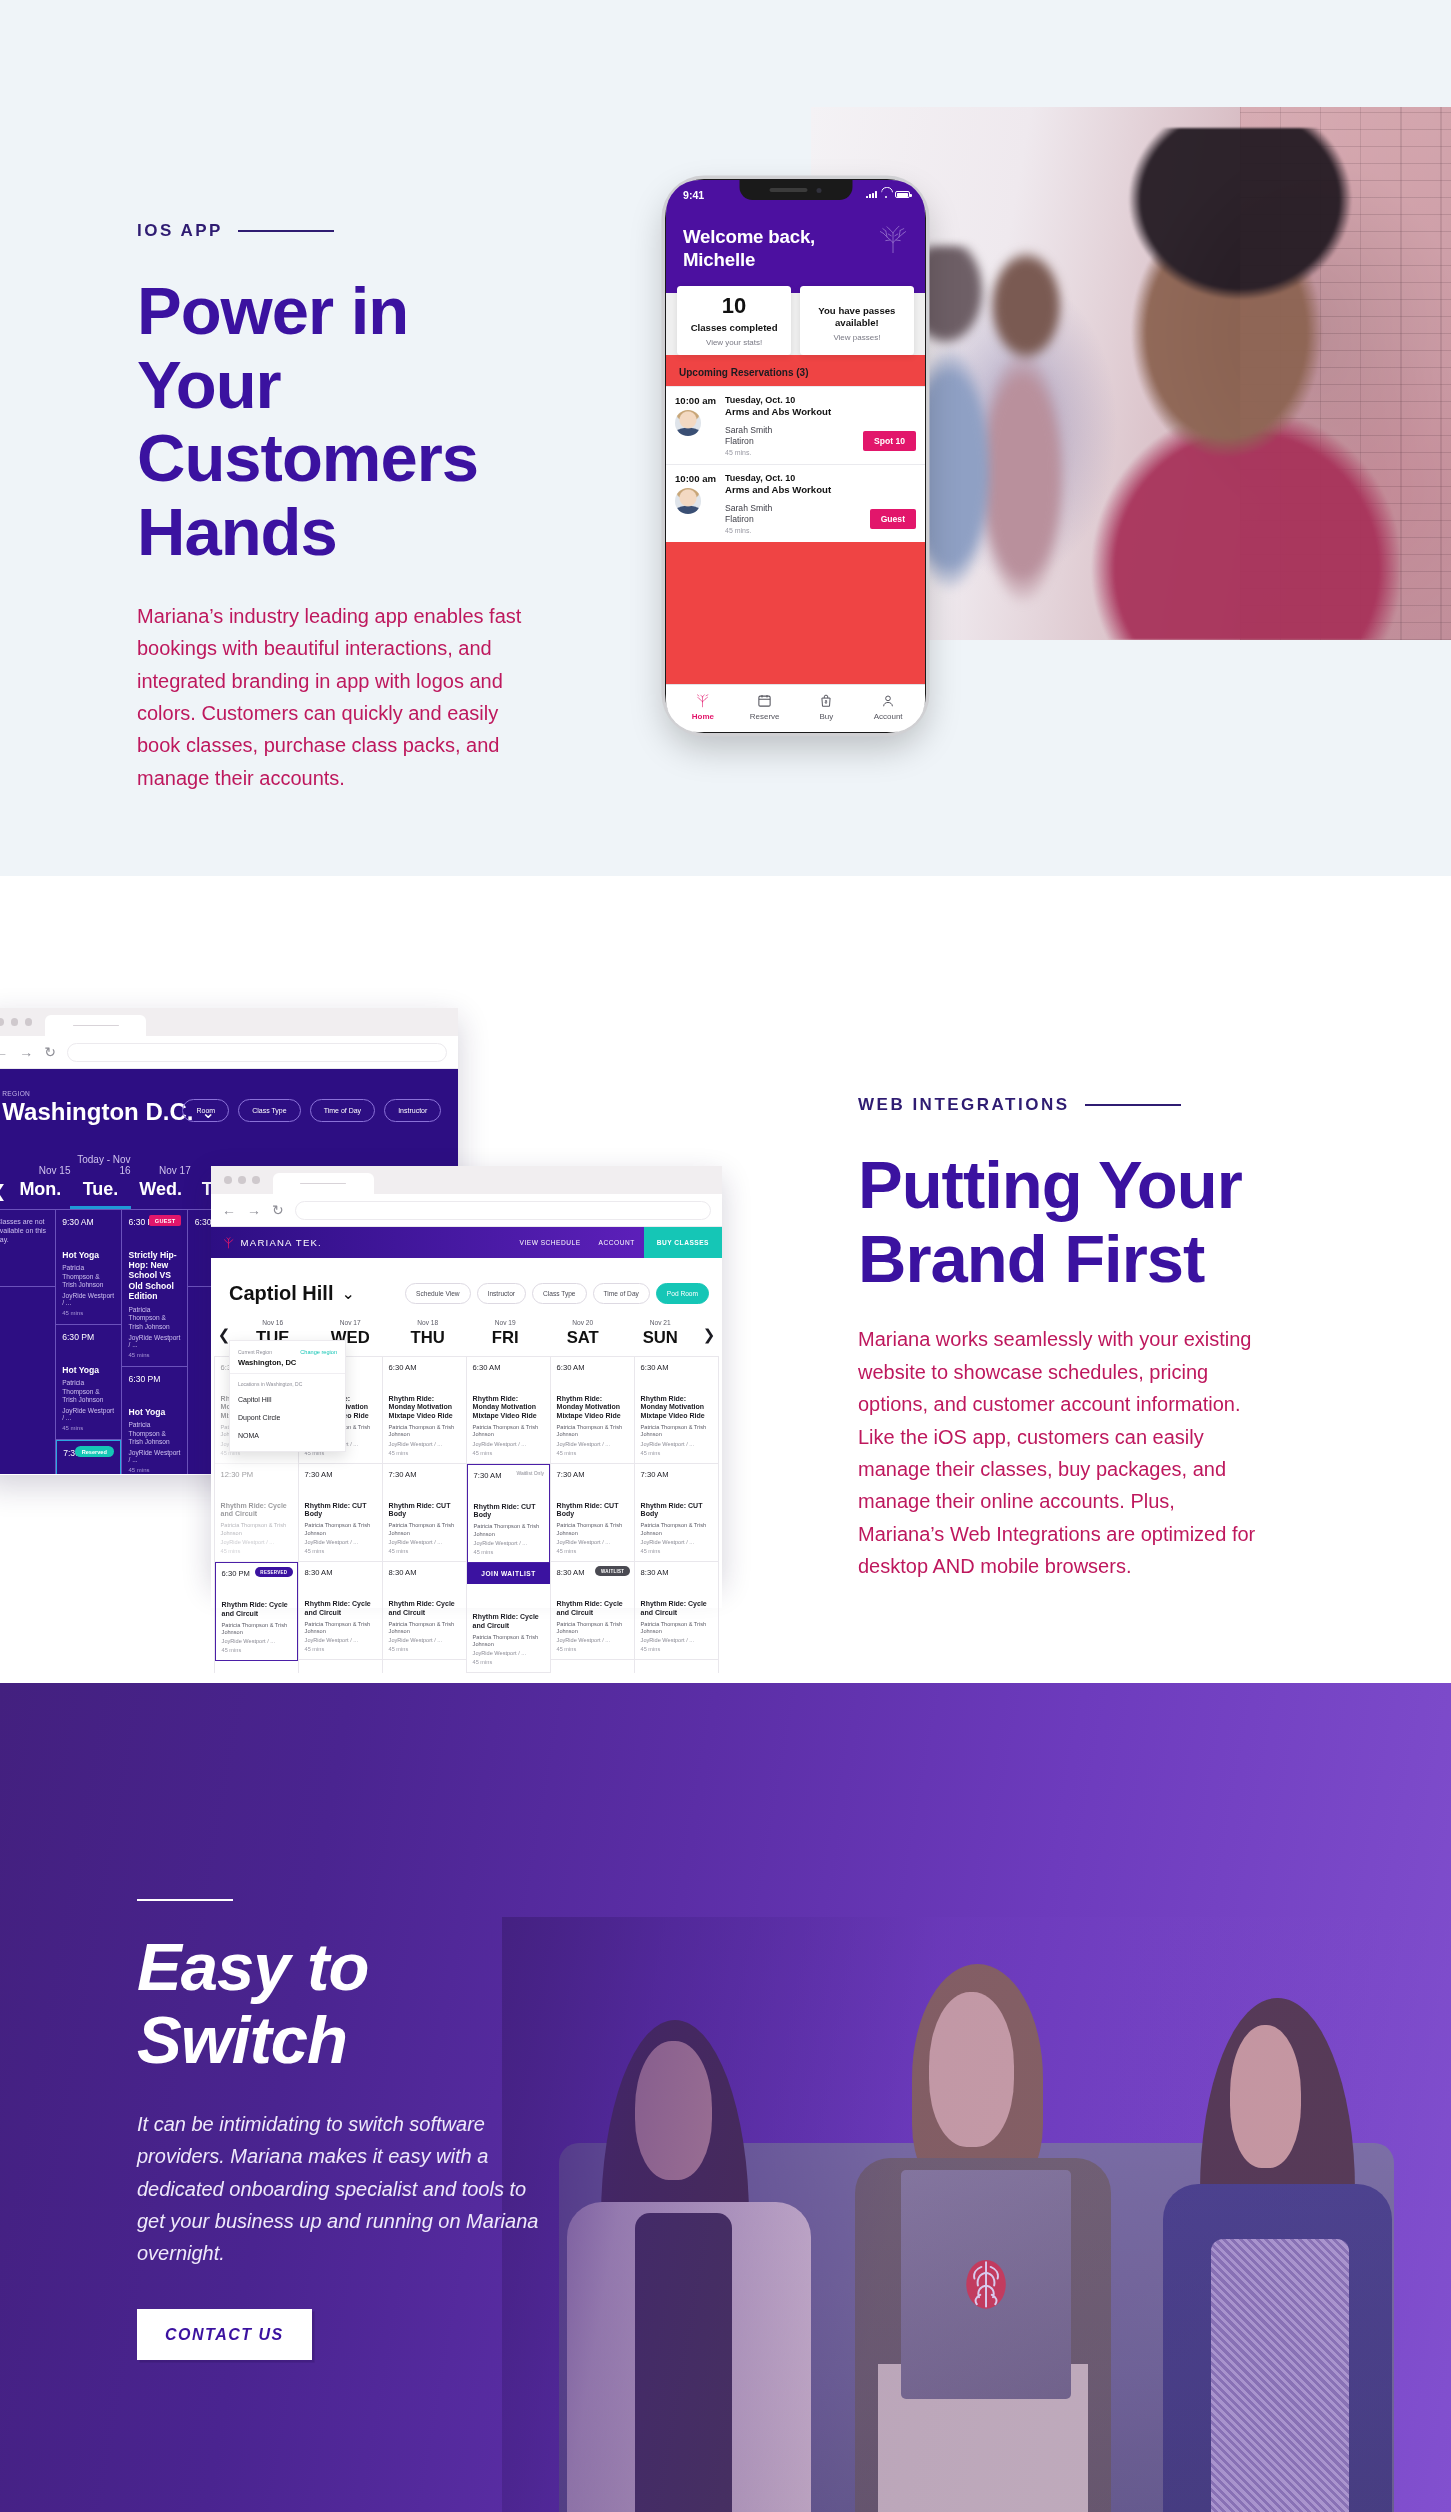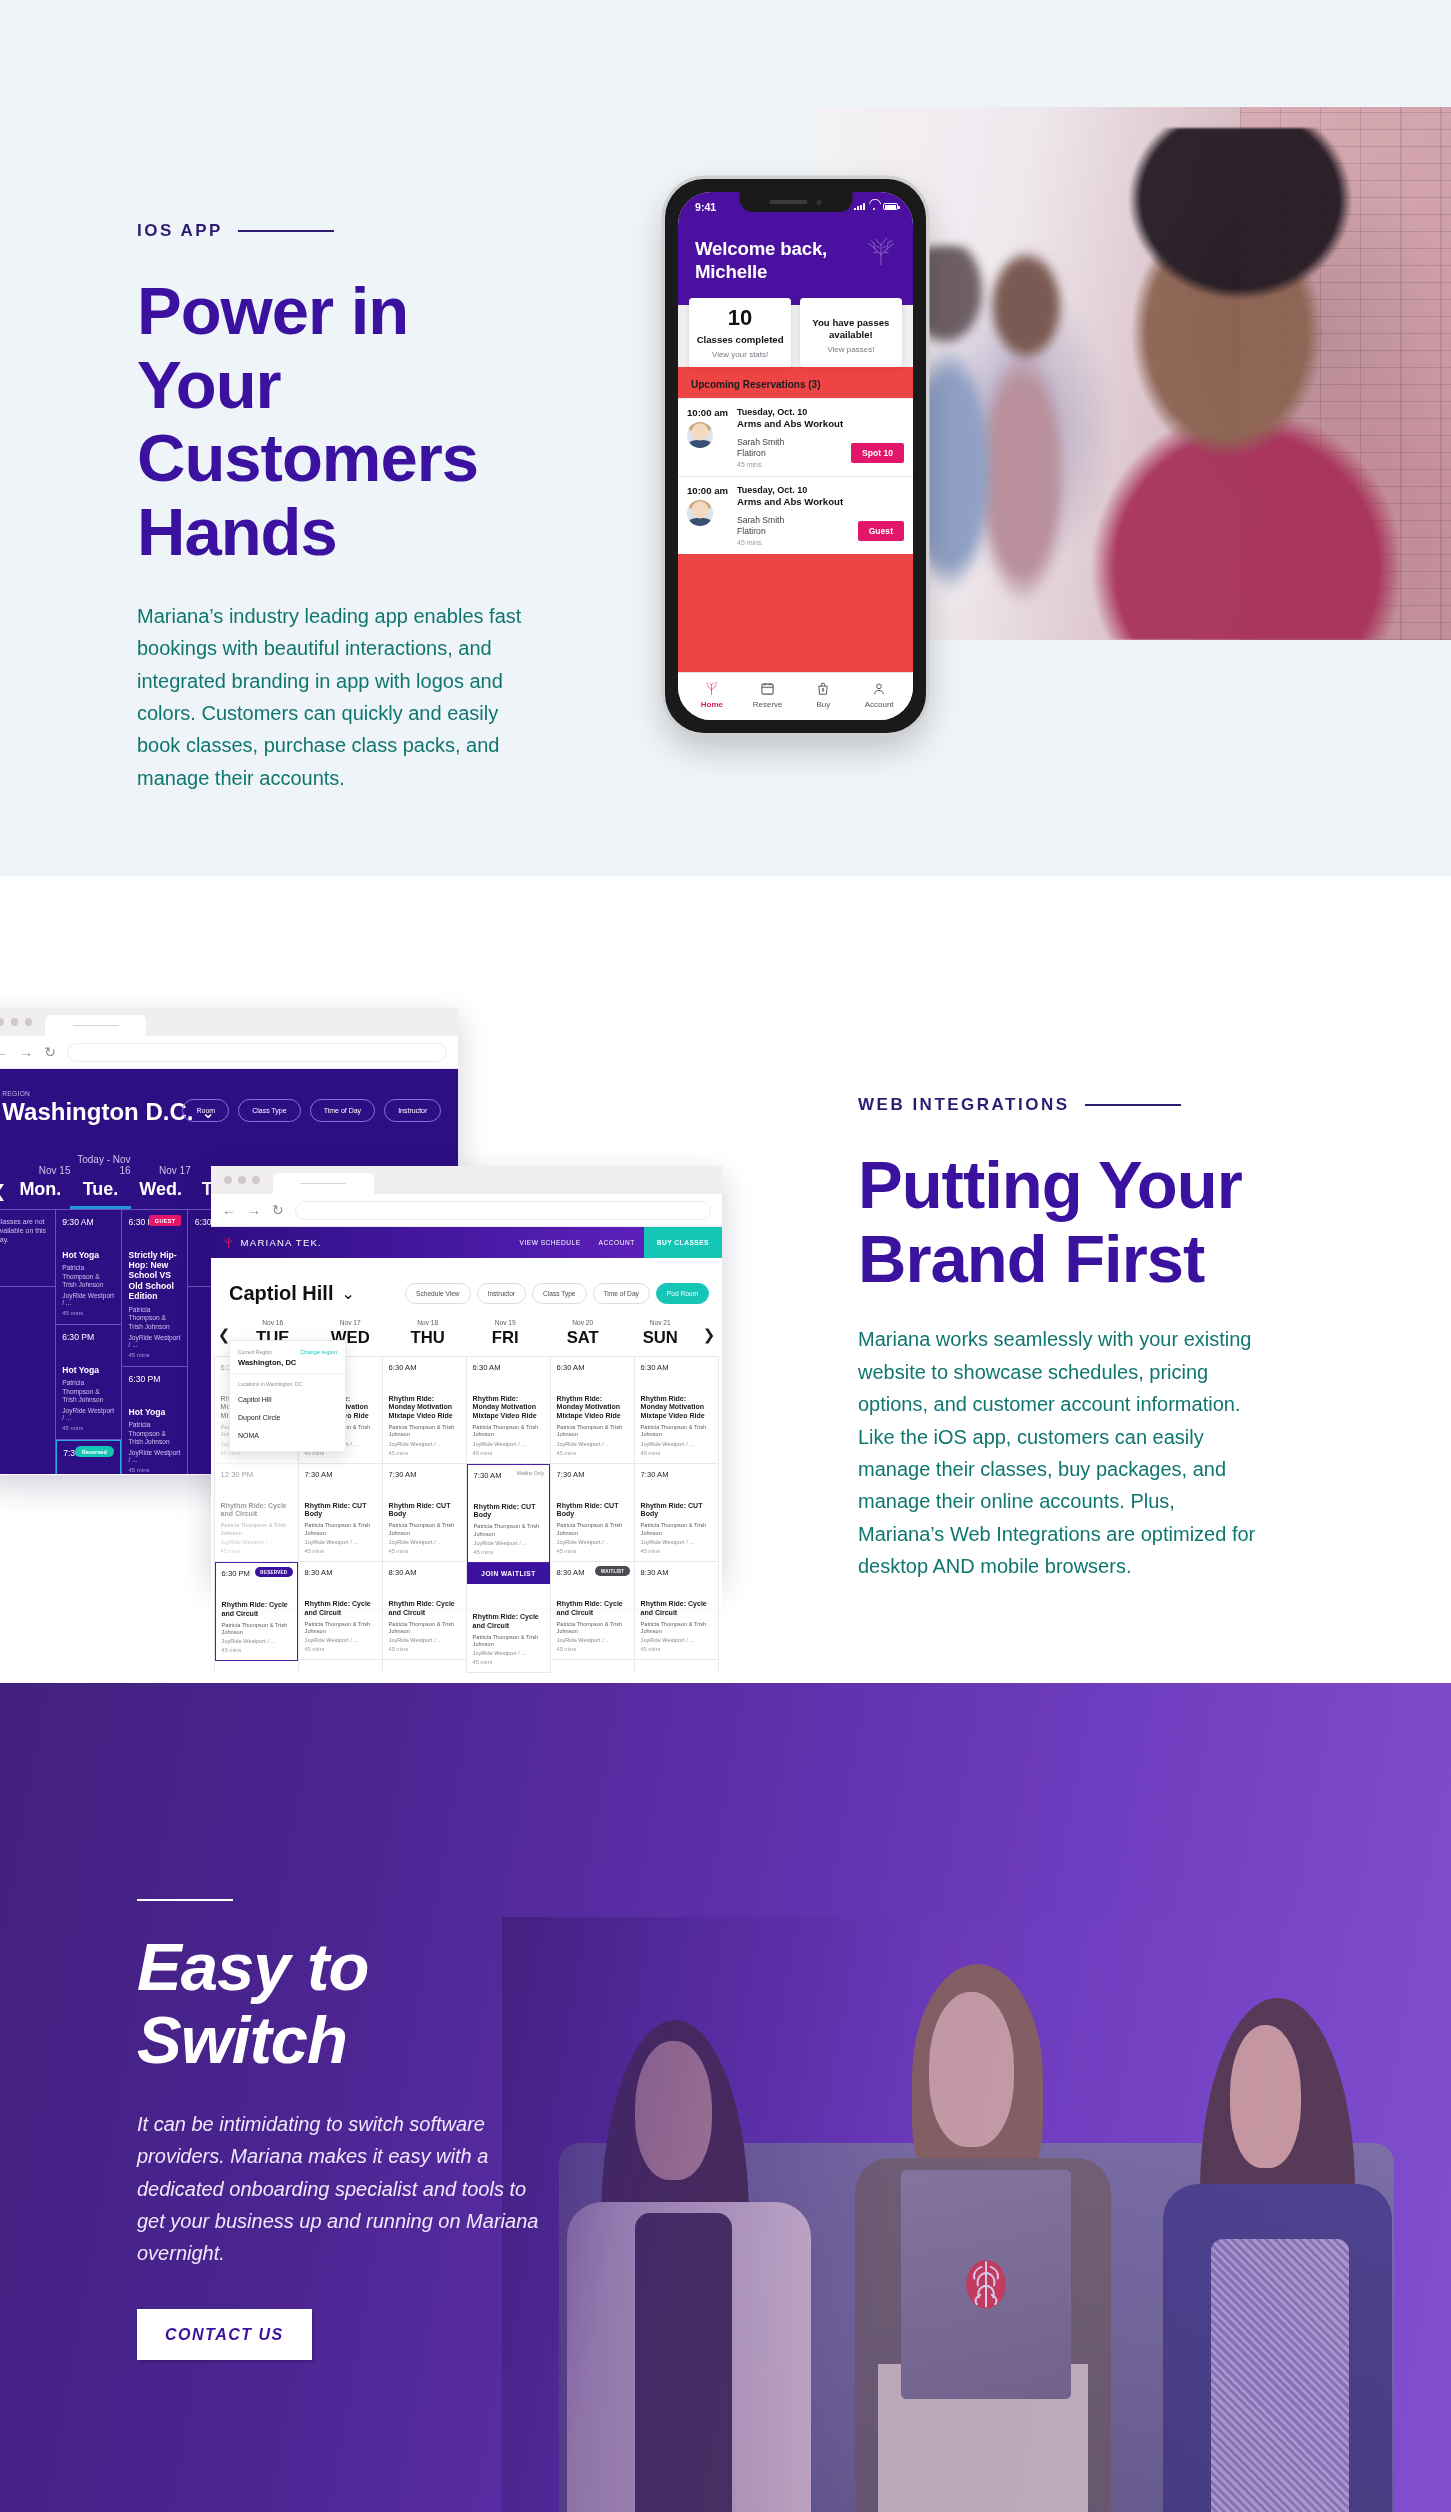--- a/index.html
+++ b/index.html
@@ -31,21 +31,21 @@
     font-size: 67px;
     line-height: 1.10;
     font-weight: 800;
     color: #3b12a0;
     letter-spacing: -1px;
     margin-top: 33px;
   }
   .body-copy {
     font-size: 20px;
     line-height: 1.62;
-    color: #0f766e;
+    color: #be185d;
     font-weight: 400;
   }
   .ios-text {
     position: absolute;
     left: 137px; top: 221px;
     width: 404px;
   }
   .ios-text .body-copy { margin-top: 31px; }
 
   
@@ -92,21 +92,21 @@
   }
 
   
   .phone {
     position: absolute;
     left: 665px; top: 179px;
     width: 261px; height: 554px;
     background: #1a1a1a;
     border-radius: 39px;
     box-shadow: 0 0 0 3.5px #d0d0d3, 0 15px 35px rgba(0,0,0,.22);
-    padding: 13px;
+    padding: 1px;
     z-index: 5;
   }
   .phone-screen {
     position: relative;
     width: 100%; height: 100%;
     border-radius: 33px;
     overflow: hidden;
     background: #efefef;
     display: flex; flex-direction: column;
   }

